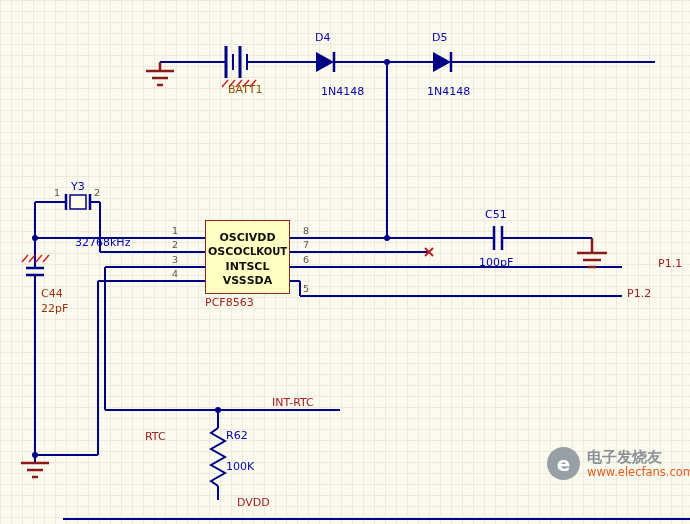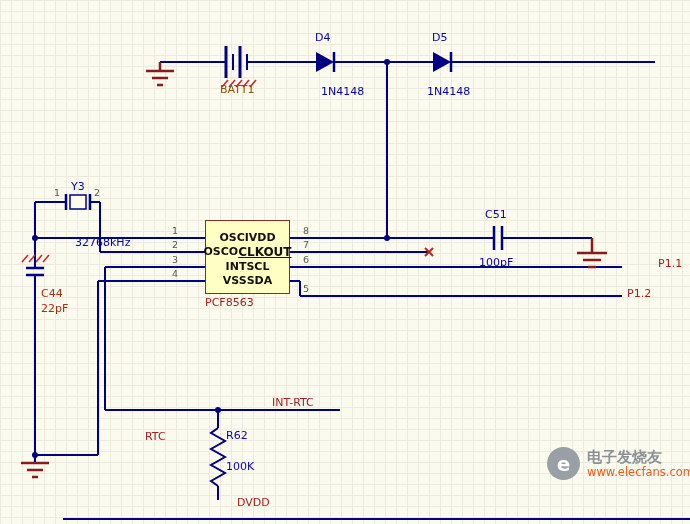--- a/index.html
+++ b/index.html
@@ -11,31 +11,31 @@
       linear-gradient(#EDEADB 1px, transparent 1px),
       linear-gradient(90deg,#EDEADB 1px, transparent 1px);
     background-size:11px 11px;
     font-family:"DejaVu Sans", sans-serif;
     overflow:hidden;
   }
   svg.overlay{position:absolute;left:0;top:0;}
   .lbl{position:absolute;font-size:11px;line-height:12px;white-space:nowrap;}
   .blue{color:#0404A8;}
   .red{color:#A22020;}
-  .brown{color:#8A5200;}
+  .brown{color:#8A5200;padding-left:8px;}
   .c44red{color:#A33010;}
   .pin-num{position:absolute;font-size:9.5px;line-height:10px;color:#555;}
   .ic-box{
     position:absolute;left:205px;top:220px;width:85px;height:74px;
     background:#FFFFC4;border:1.5px solid #8B2B20;box-sizing:border-box;
   }
   .ic-row{position:absolute;left:208px;width:79px;height:13px;display:flex;
     justify-content:center;align-items:center;}
   .pin-name{font-size:11px;font-weight:bold;color:#111;}
-  .pin-name.small{font-size:12px;text-decoration:underline;}
+  .pin-name.small{font-size:10px;}
   .watermark{position:absolute;left:547px;top:447px;display:flex;align-items:center;gap:7px;}
   .wm-circle{width:33px;height:33px;border-radius:50%;background:#98A0A5;color:#fff;
     font-weight:bold;font-size:20px;display:flex;align-items:center;justify-content:center;}
   .wm-title{color:#8A9095;font-weight:bold;font-size:15px;line-height:17px;}
   .wm-url{color:#E65C1E;font-size:11.5px;line-height:13px;}
 </style>
 </head>
 <body>
 
 <div id="canvas">

